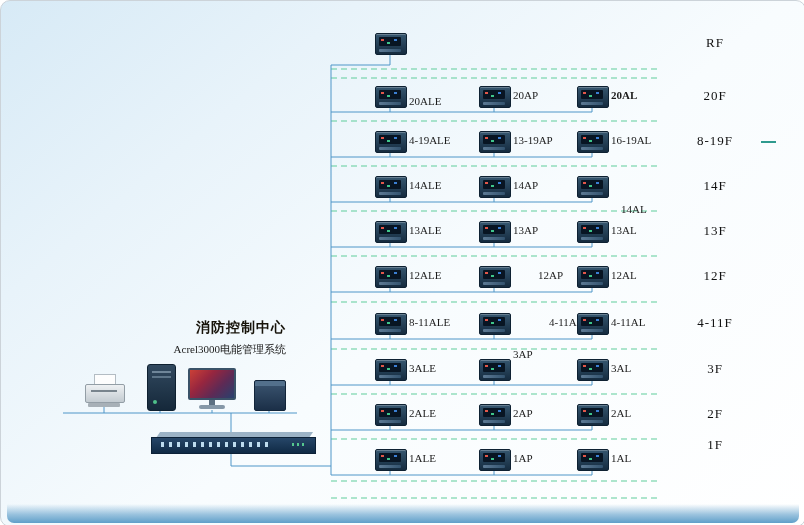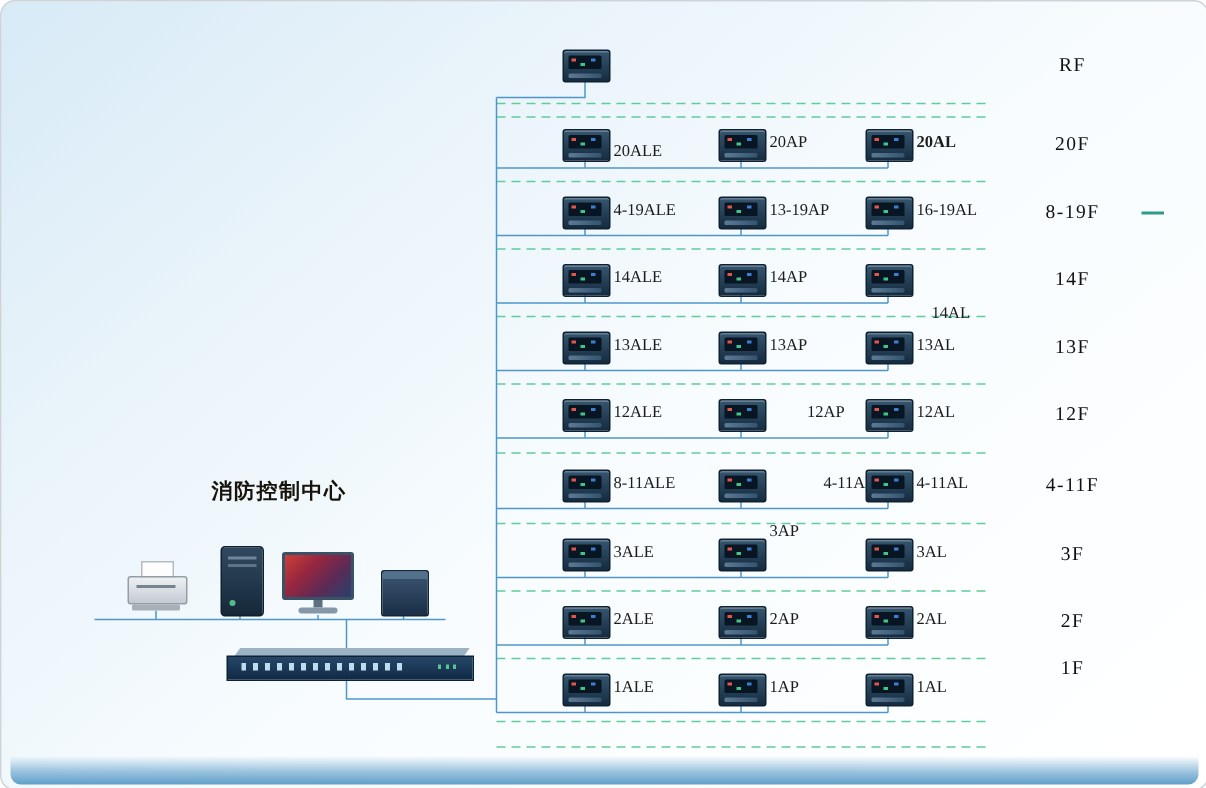--- a/index.html
+++ b/index.html
@@ -26,21 +26,21 @@
   .device .scr .p2 { left:8px; top:5px; background:#3fc68b; }
   .device .scr .p3 { left:15px; top:2px; background:#3b7fd4; }
   .device .bar { left:3px; bottom:2px; width:22px; height:3px; border-radius:1px;
     background:linear-gradient(90deg,#5d7a94,#33536f); }
 
   .dev-label { position:absolute; font-size:11px; color:#1c1c1c; white-space:nowrap; }
   .floor-label { position:absolute; width:76px; text-align:center; font-size:13px;
     letter-spacing:1px; color:#101010; }
 
   
-  .cc-text { position:absolute; left:85px; top:318px; width:200px; text-align:center; }
+  .cc-text { position:absolute; left:85px; top:318px; width:200px; text-align:right; }
   .cc-title { font-size:14px; font-weight:bold; color:#17130a; letter-spacing:1px; }
   .cc-subtitle { font-size:11px; color:#222; margin-top:5px; }
 
   
   .printer { position:absolute; left:84px; top:380px; width:38px; height:26px; }
   .printer .paper { position:absolute; left:9px; top:-7px; width:20px; height:10px; background:#fdfdfd; border:1px solid #b3bcc3; }
   .printer .pbody { position:absolute; left:0; top:3px; width:38px; height:17px;
     background:linear-gradient(#eef1f3,#c3cbd1); border:1px solid #939ea6; border-radius:2px; }
   .printer .slot { position:absolute; left:6px; top:9px; width:26px; height:2px; background:#78848d; }
   .printer .tray { position:absolute; left:3px; bottom:0; width:32px; height:4px; background:#a7b0b7; border-radius:1px; }
@@ -400,20 +400,21 @@
         <i class="bar"></i>
       </div>
       <div class="dev-label" style="left: 610px; top: 451px;">1AL</div>
       <div class="floor-label" style="left: 676px; top: 436px;">1F</div>
     </div>
 
   <div class="floor-label" style="left:676px; top:34px;">RF</div>
 
   <div class="cc-text">
     <div class="cc-title">消防控制中心</div>
+    <div class="cc-subtitle">Acrel3000电能管理系统</div>
   </div>
 
   <div class="printer">
     <span class="paper"></span>
     <span class="pbody"></span>
     <span class="slot"></span>
     <span class="tray"></span>
   </div>
 
   <div class="tower">

